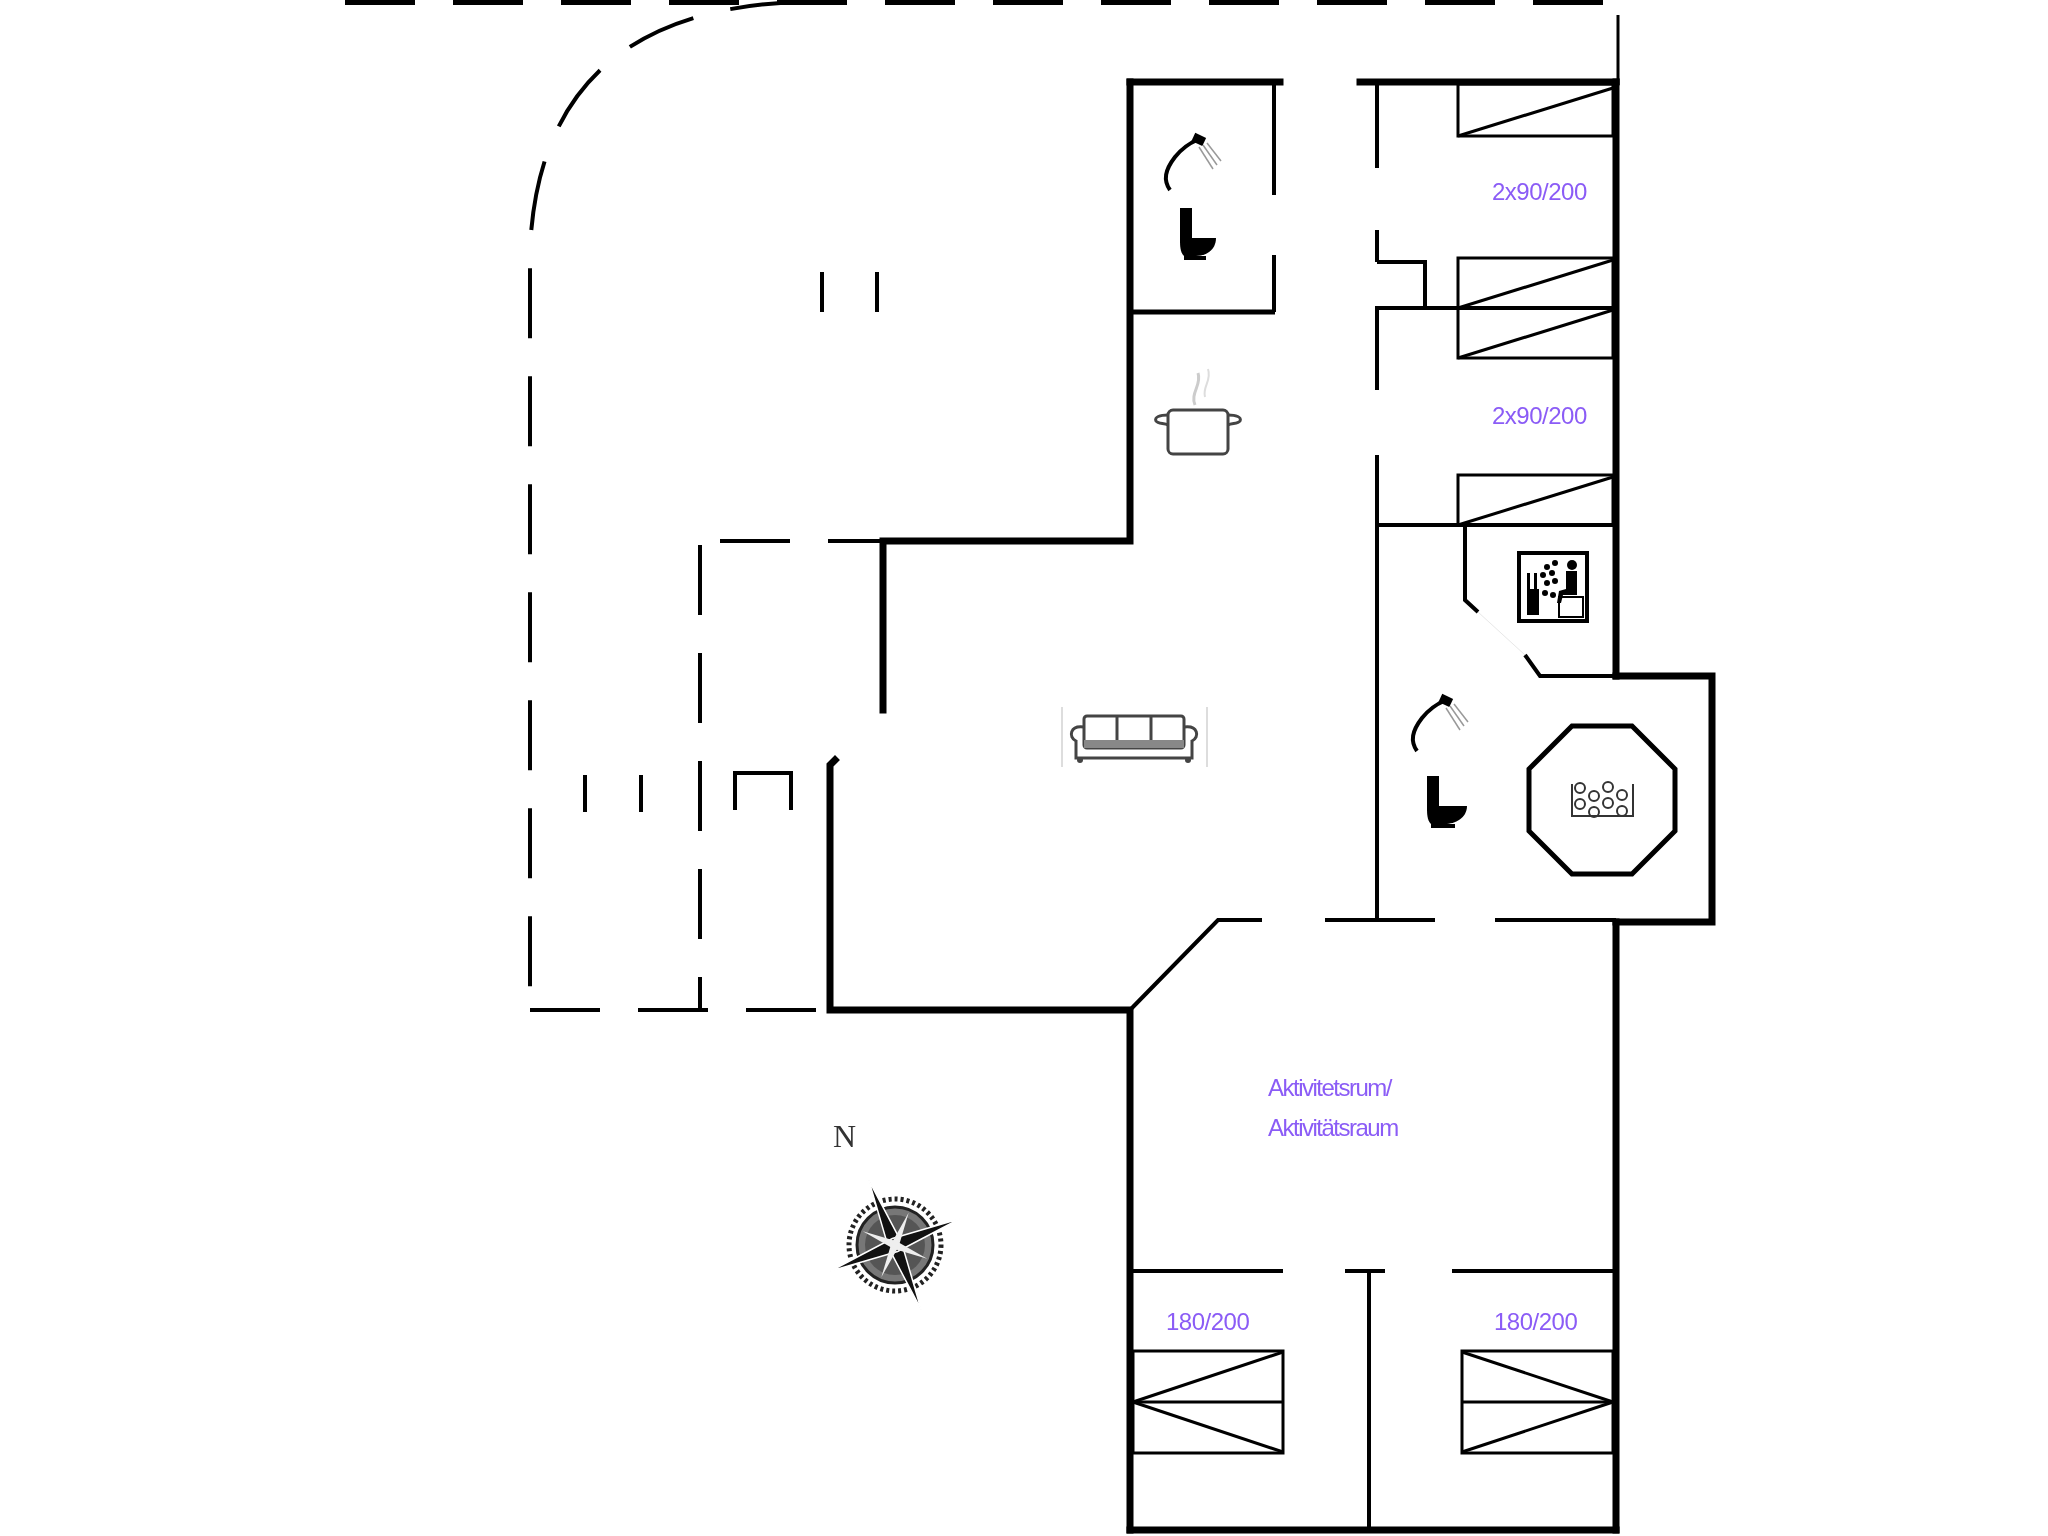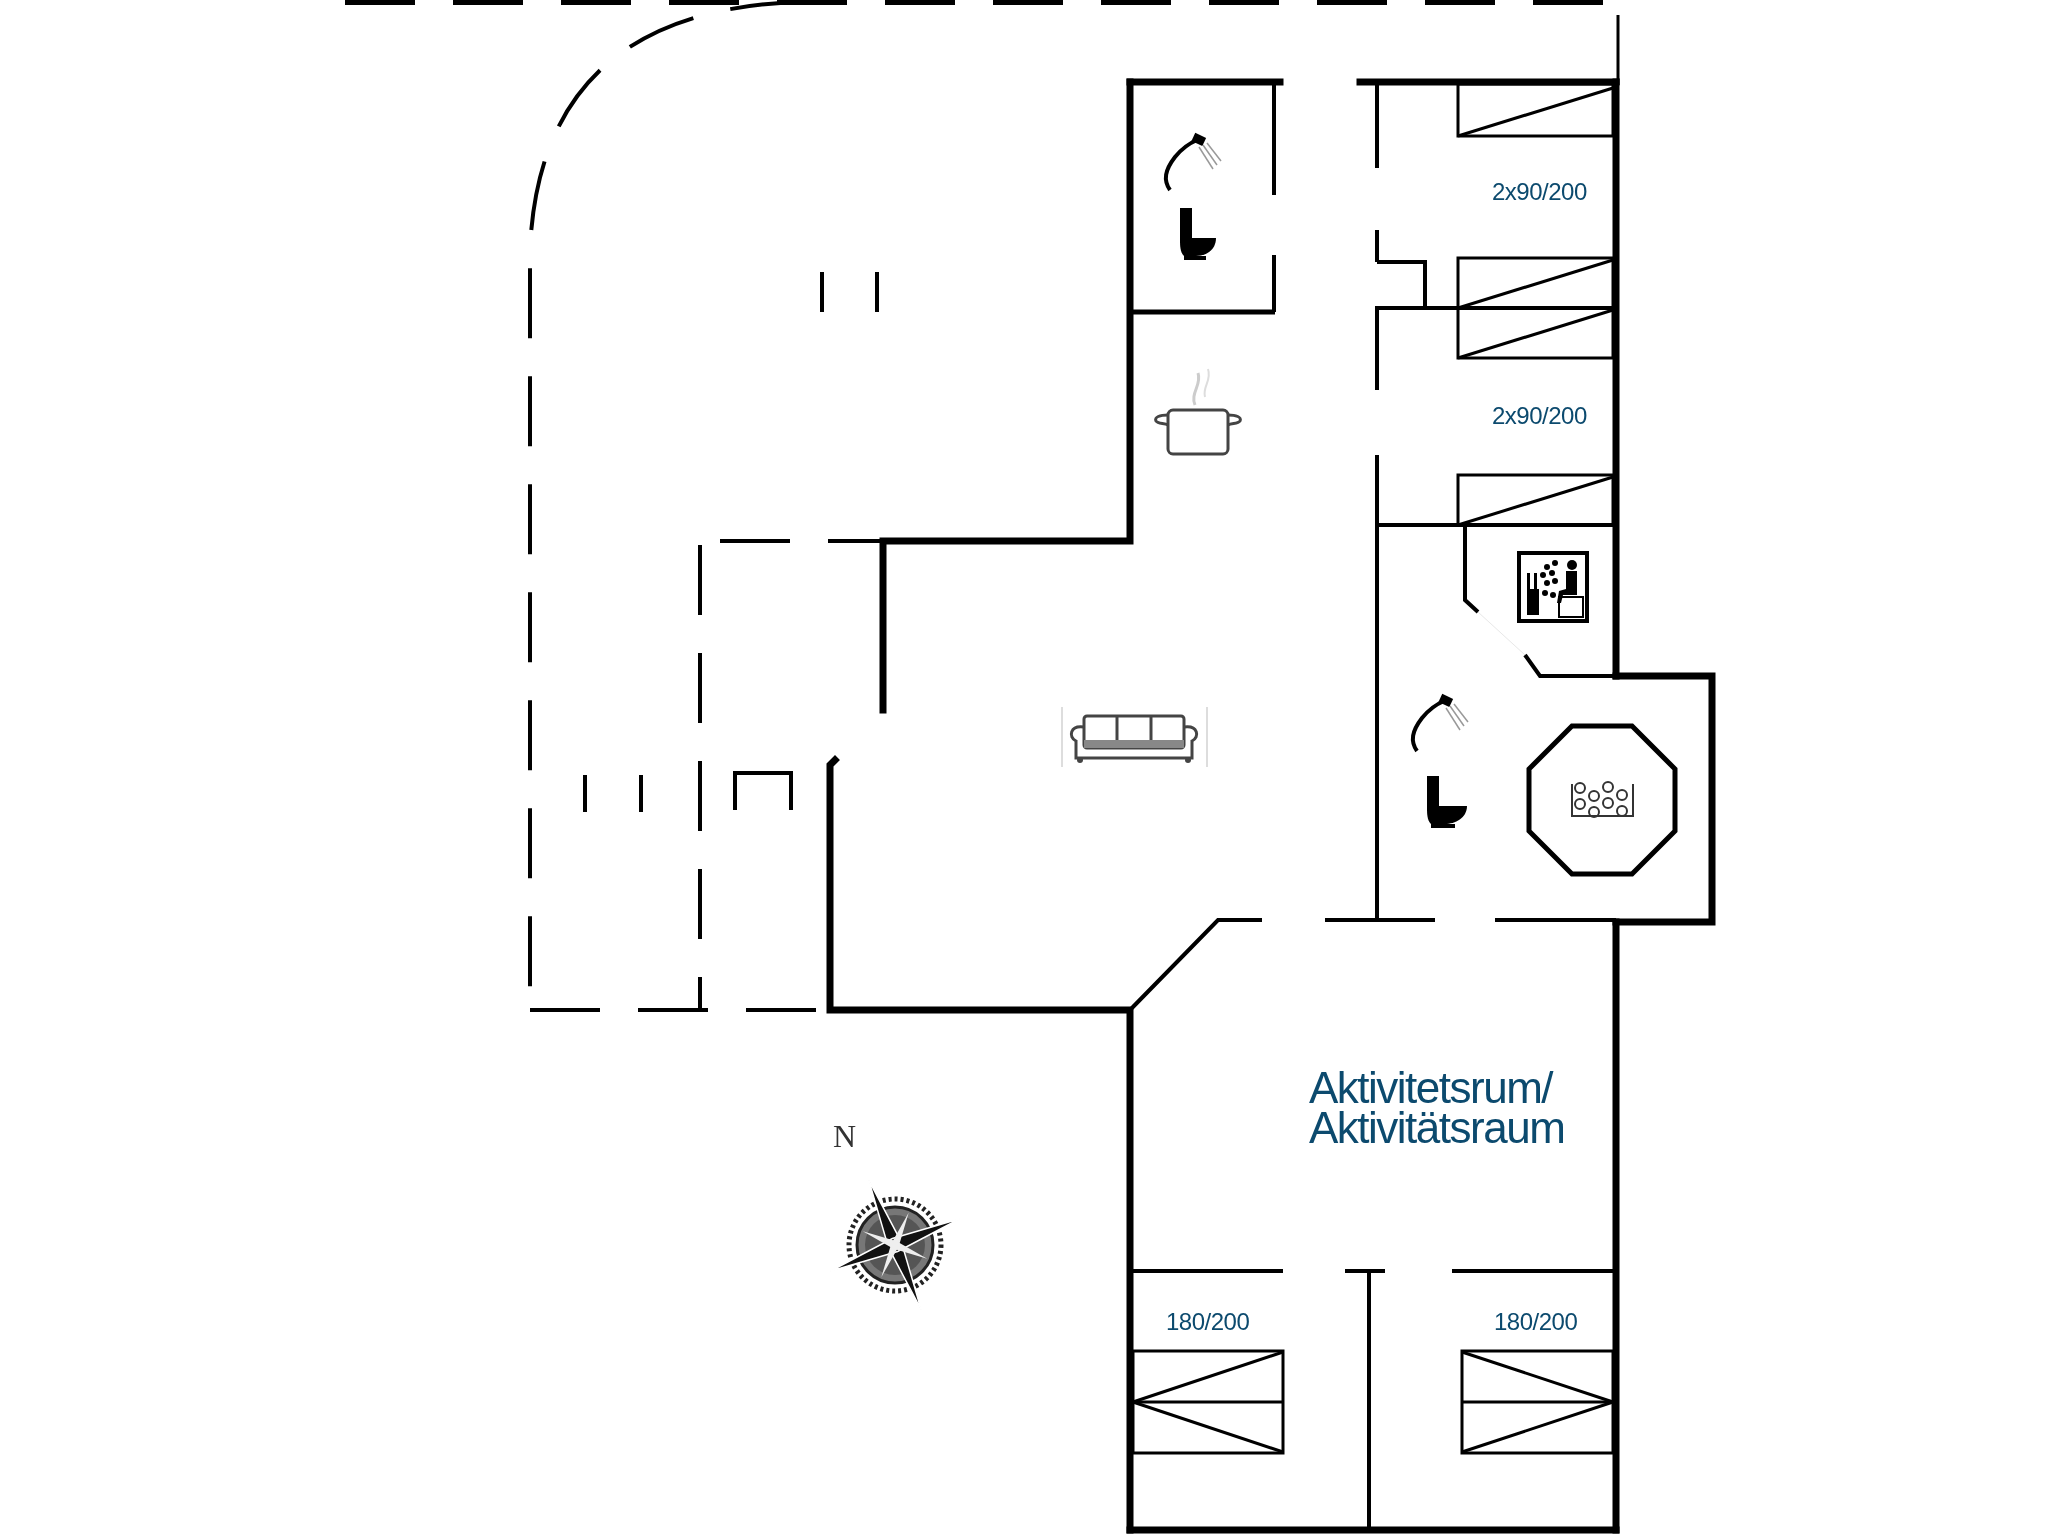--- a/index.html
+++ b/index.html
@@ -23,26 +23,26 @@
     }
     .wall { stroke: #000; stroke-width: 7; fill: none; stroke-linecap: square; }
     .wall-thin { stroke: #000; stroke-width: 4; fill: none; stroke-linecap: butt; }
     .wall-med { stroke: #000; stroke-width: 5; fill: none; stroke-linecap: butt; }
     .dash { stroke: #000; stroke-width: 4; fill: none; stroke-dasharray: 70 38; }
     .bed { stroke: #000; stroke-width: 3; fill: none; }
     .gap { stroke: #e8e8e8; stroke-width: 1; fill: none; }
     .label {
       position: absolute;
       font-family: "Liberation Sans", sans-serif;
-      color: #0c4a6e;
+      color: #8b5cf6;
       white-space: nowrap;
       letter-spacing: -0.5px;
     }
     .bedlabel { font-size: 24px; }
-    .roomlabel { font-size: 44px; line-height: 40px; letter-spacing: -1.5px; margin-left: 41px; }
+    .roomlabel { font-size: 24px; line-height: 40px; letter-spacing: -1.5px; }
     .north {
       position: absolute;
       font-family: "Liberation Serif", serif;
       font-size: 32px;
       color: #333;
     }
   </style>
 </head>
 <body>
 

